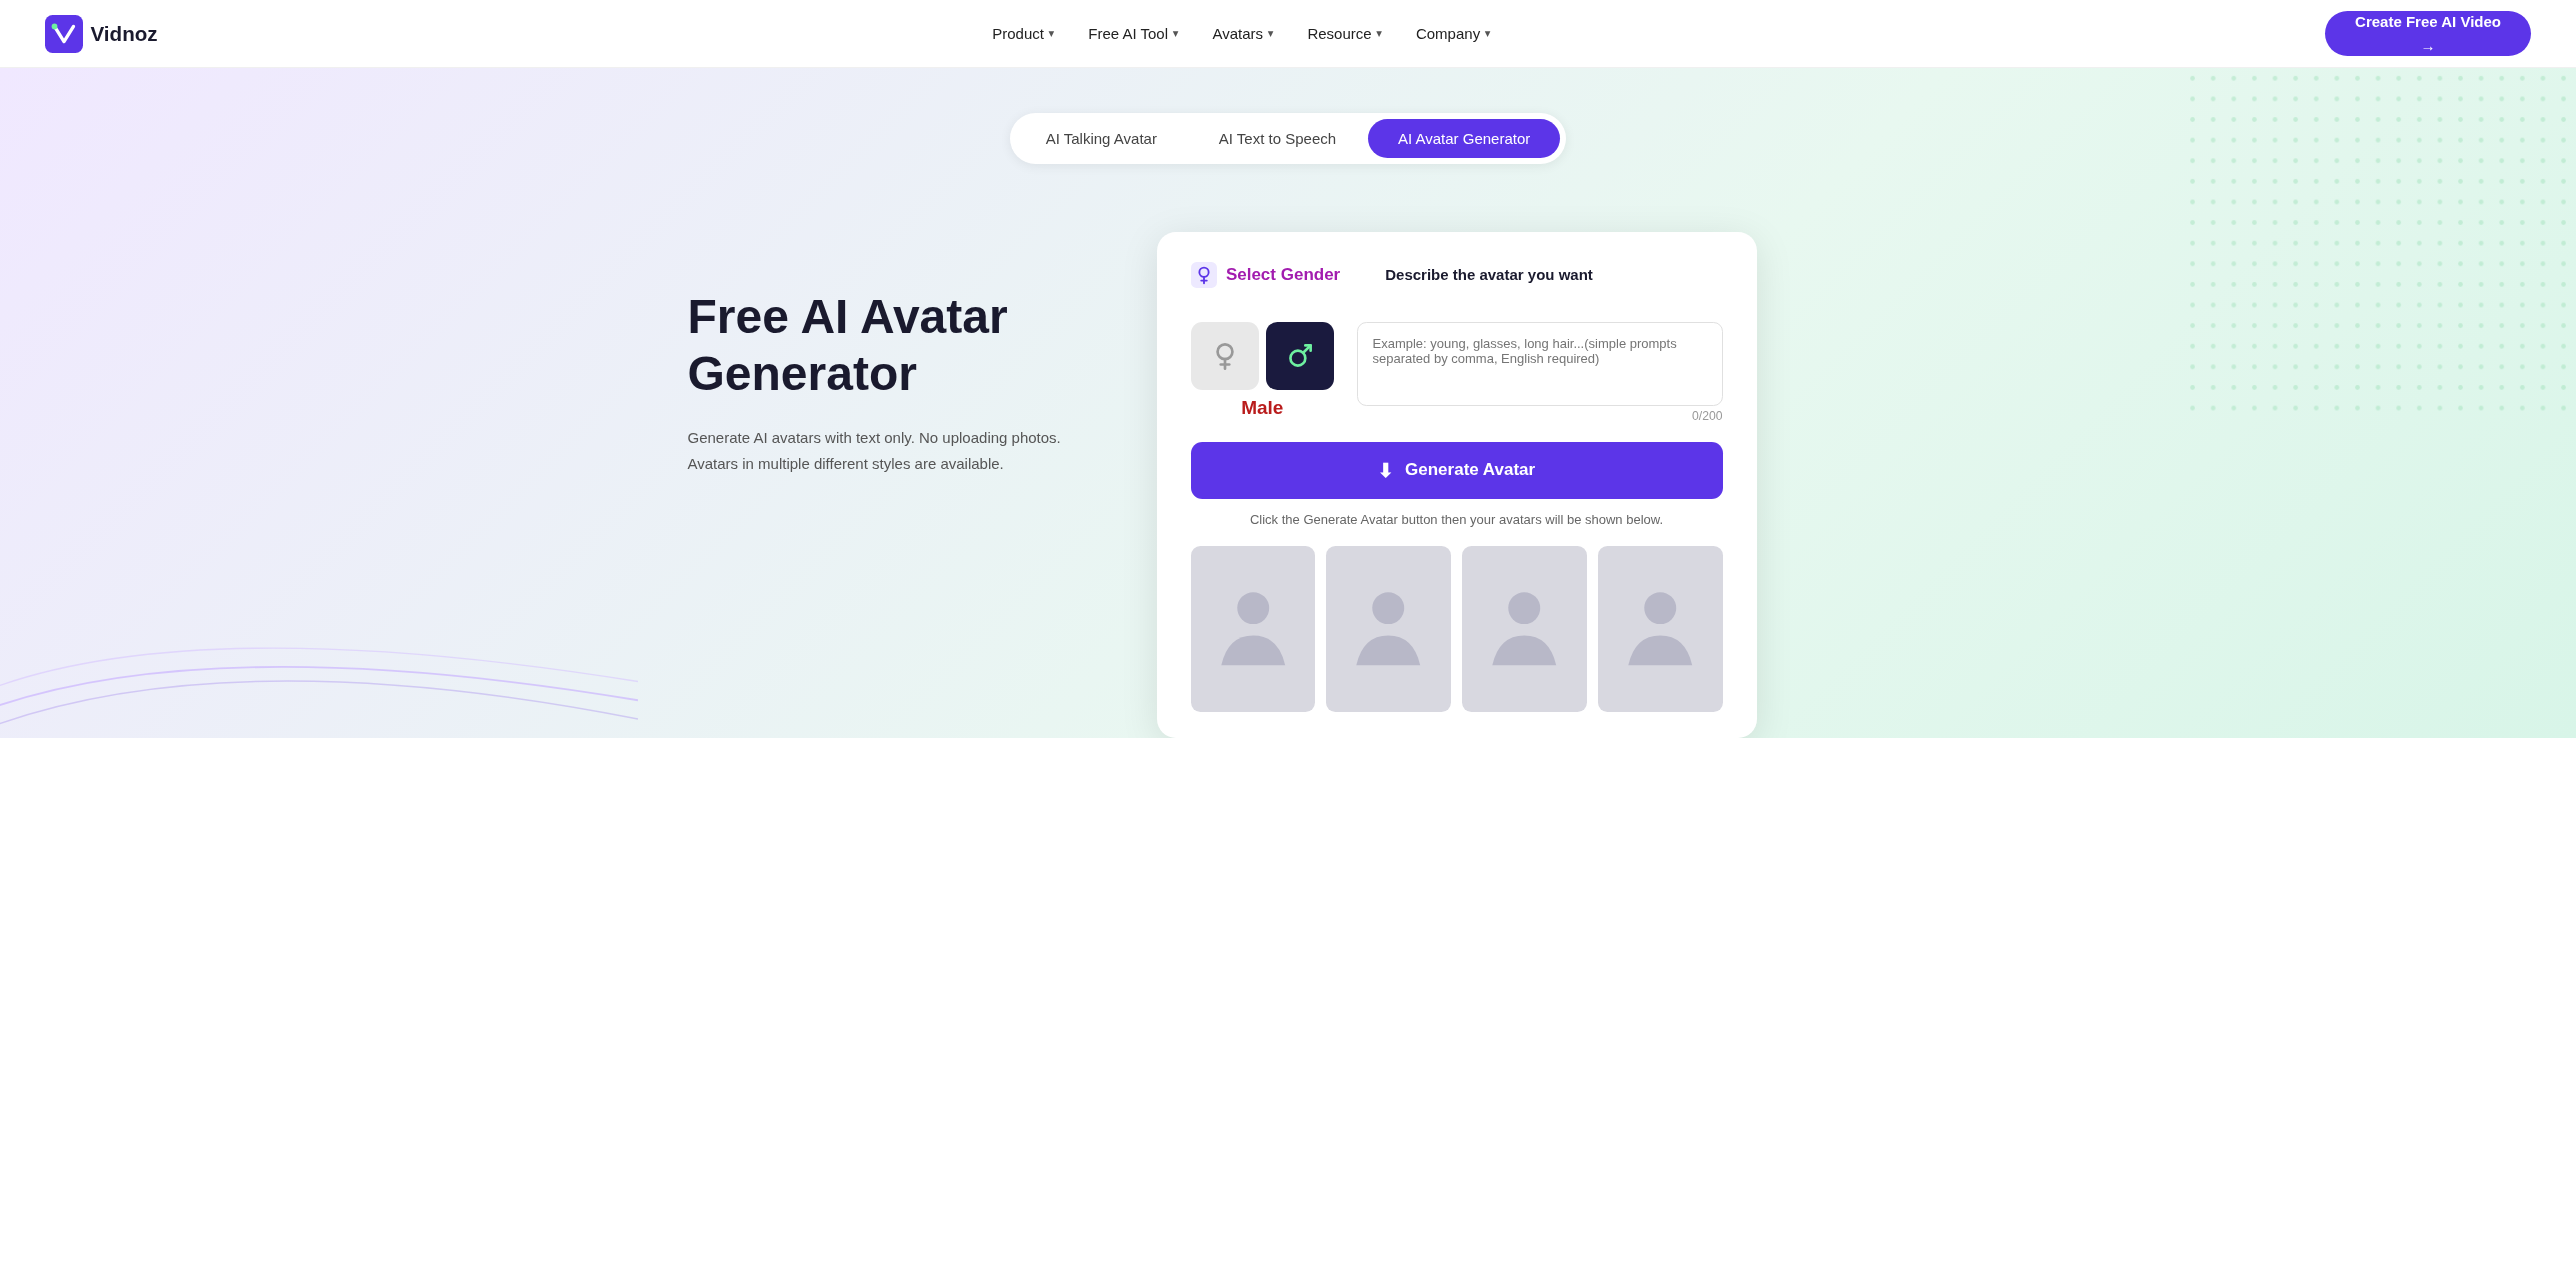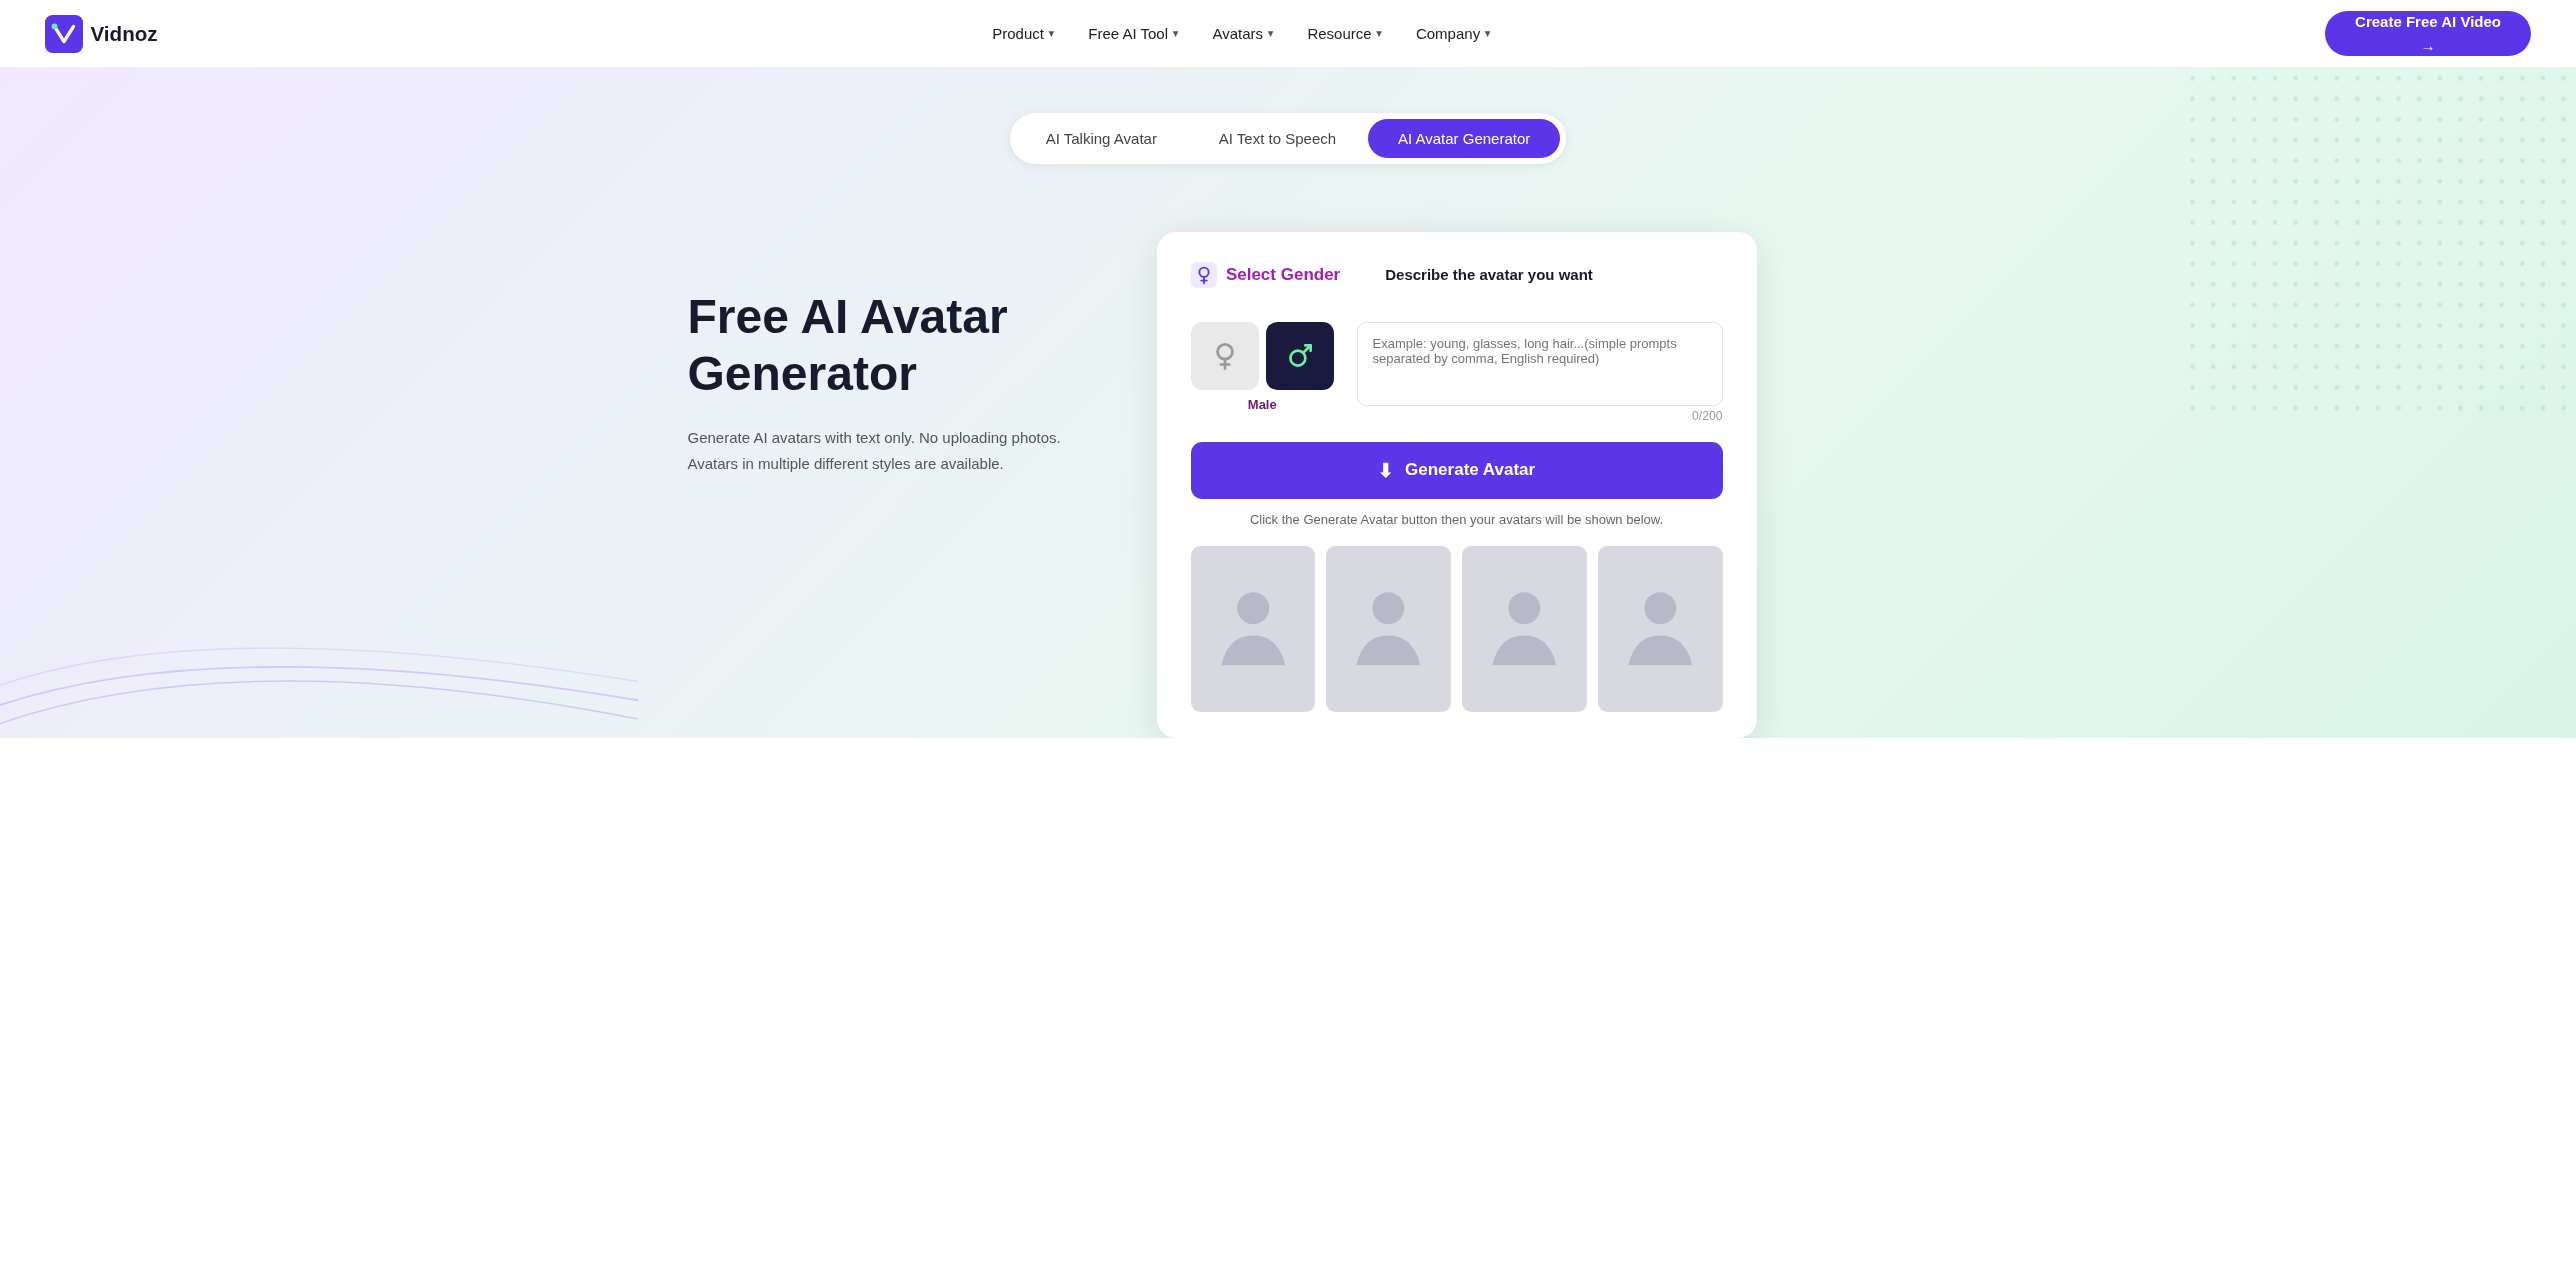--- a/index.html
+++ b/index.html
@@ -208,23 +208,23 @@
     }
     .gender-btn.female {
       background: #e8e8e8;
       color: #888;
     }
     .gender-btn.male {
       background: #1a1a3e;
       color: #6ef0a0;
     }
     .gender-label {
-      font-size: 13px;
+      font-size: 19px;
       font-weight: 600;
-      color: #701a75;
+      color: #b91c1c;
     }
 
     
     .describe-section {
       flex: 1;
     }
     .describe-textarea {
       width: 100%;
       height: 84px;
       border: 1.4px solid #e0e0e0;

